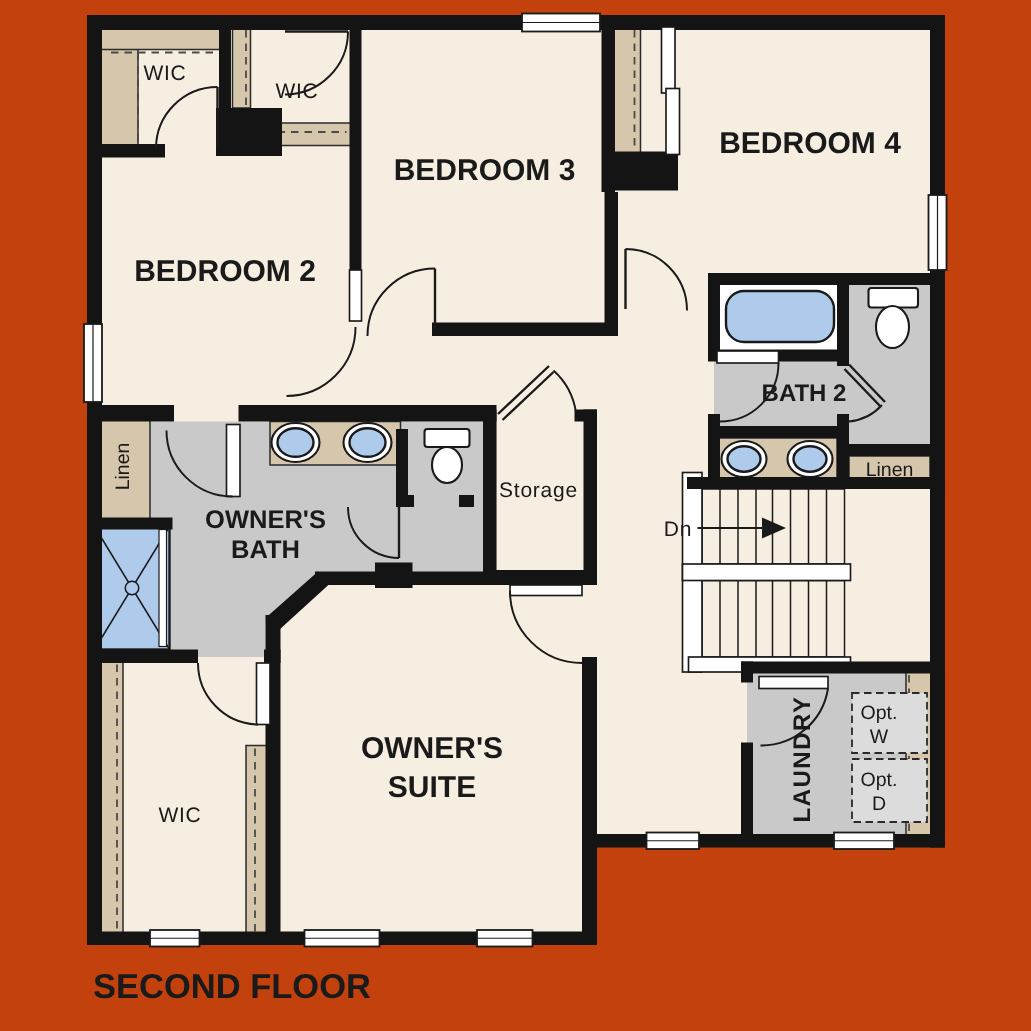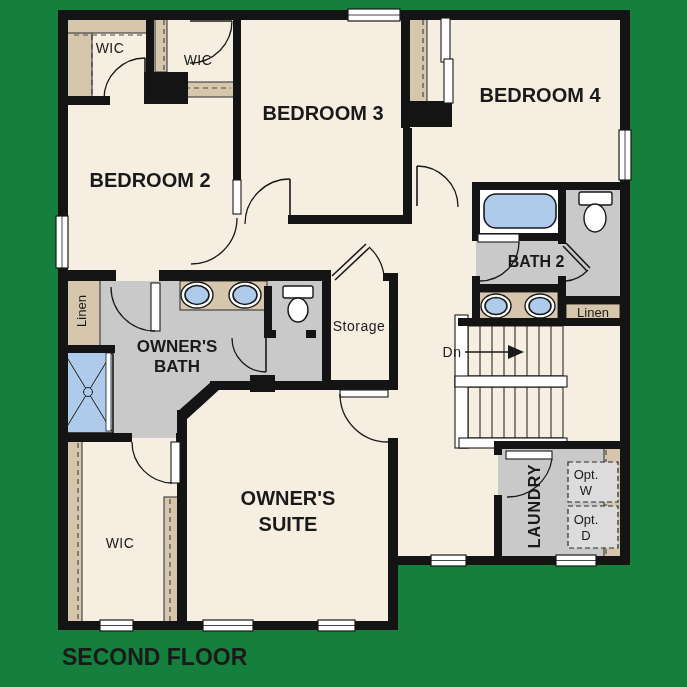--- a/index.html
+++ b/index.html
@@ -1,16 +1,16 @@
 <!DOCTYPE html>
 <html><head>
 <meta charset="utf-8">
 <style>
   html,body{margin:0;padding:0;background:#ffffff;}
-  .stage{width:687px;height:687px;position:relative;background:#15803d;}
+  .stage{width:687px;height:687px;position:relative;background:#c2410c;}
   svg{display:block;}
   .wall{fill:#141414;}
   .floor{fill:#f6eee1;}
   .bathfloor{fill:#c9c9c9;}
   .tan{fill:#d5c6ac;stroke:#2a2a2a;stroke-width:1;}
   .whitefix{fill:#ffffff;stroke:#1a1a1a;stroke-width:1.4;}
   .blue{fill:#aecbec;stroke:#1a1a1a;stroke-width:1.6;}
   .arc{fill:none;stroke:#1a1a1a;stroke-width:1.3;}
   .leaf{stroke:#1a1a1a;stroke-width:1.6;}
   .leafrect{fill:#ffffff;stroke:#1a1a1a;stroke-width:1.1;}

